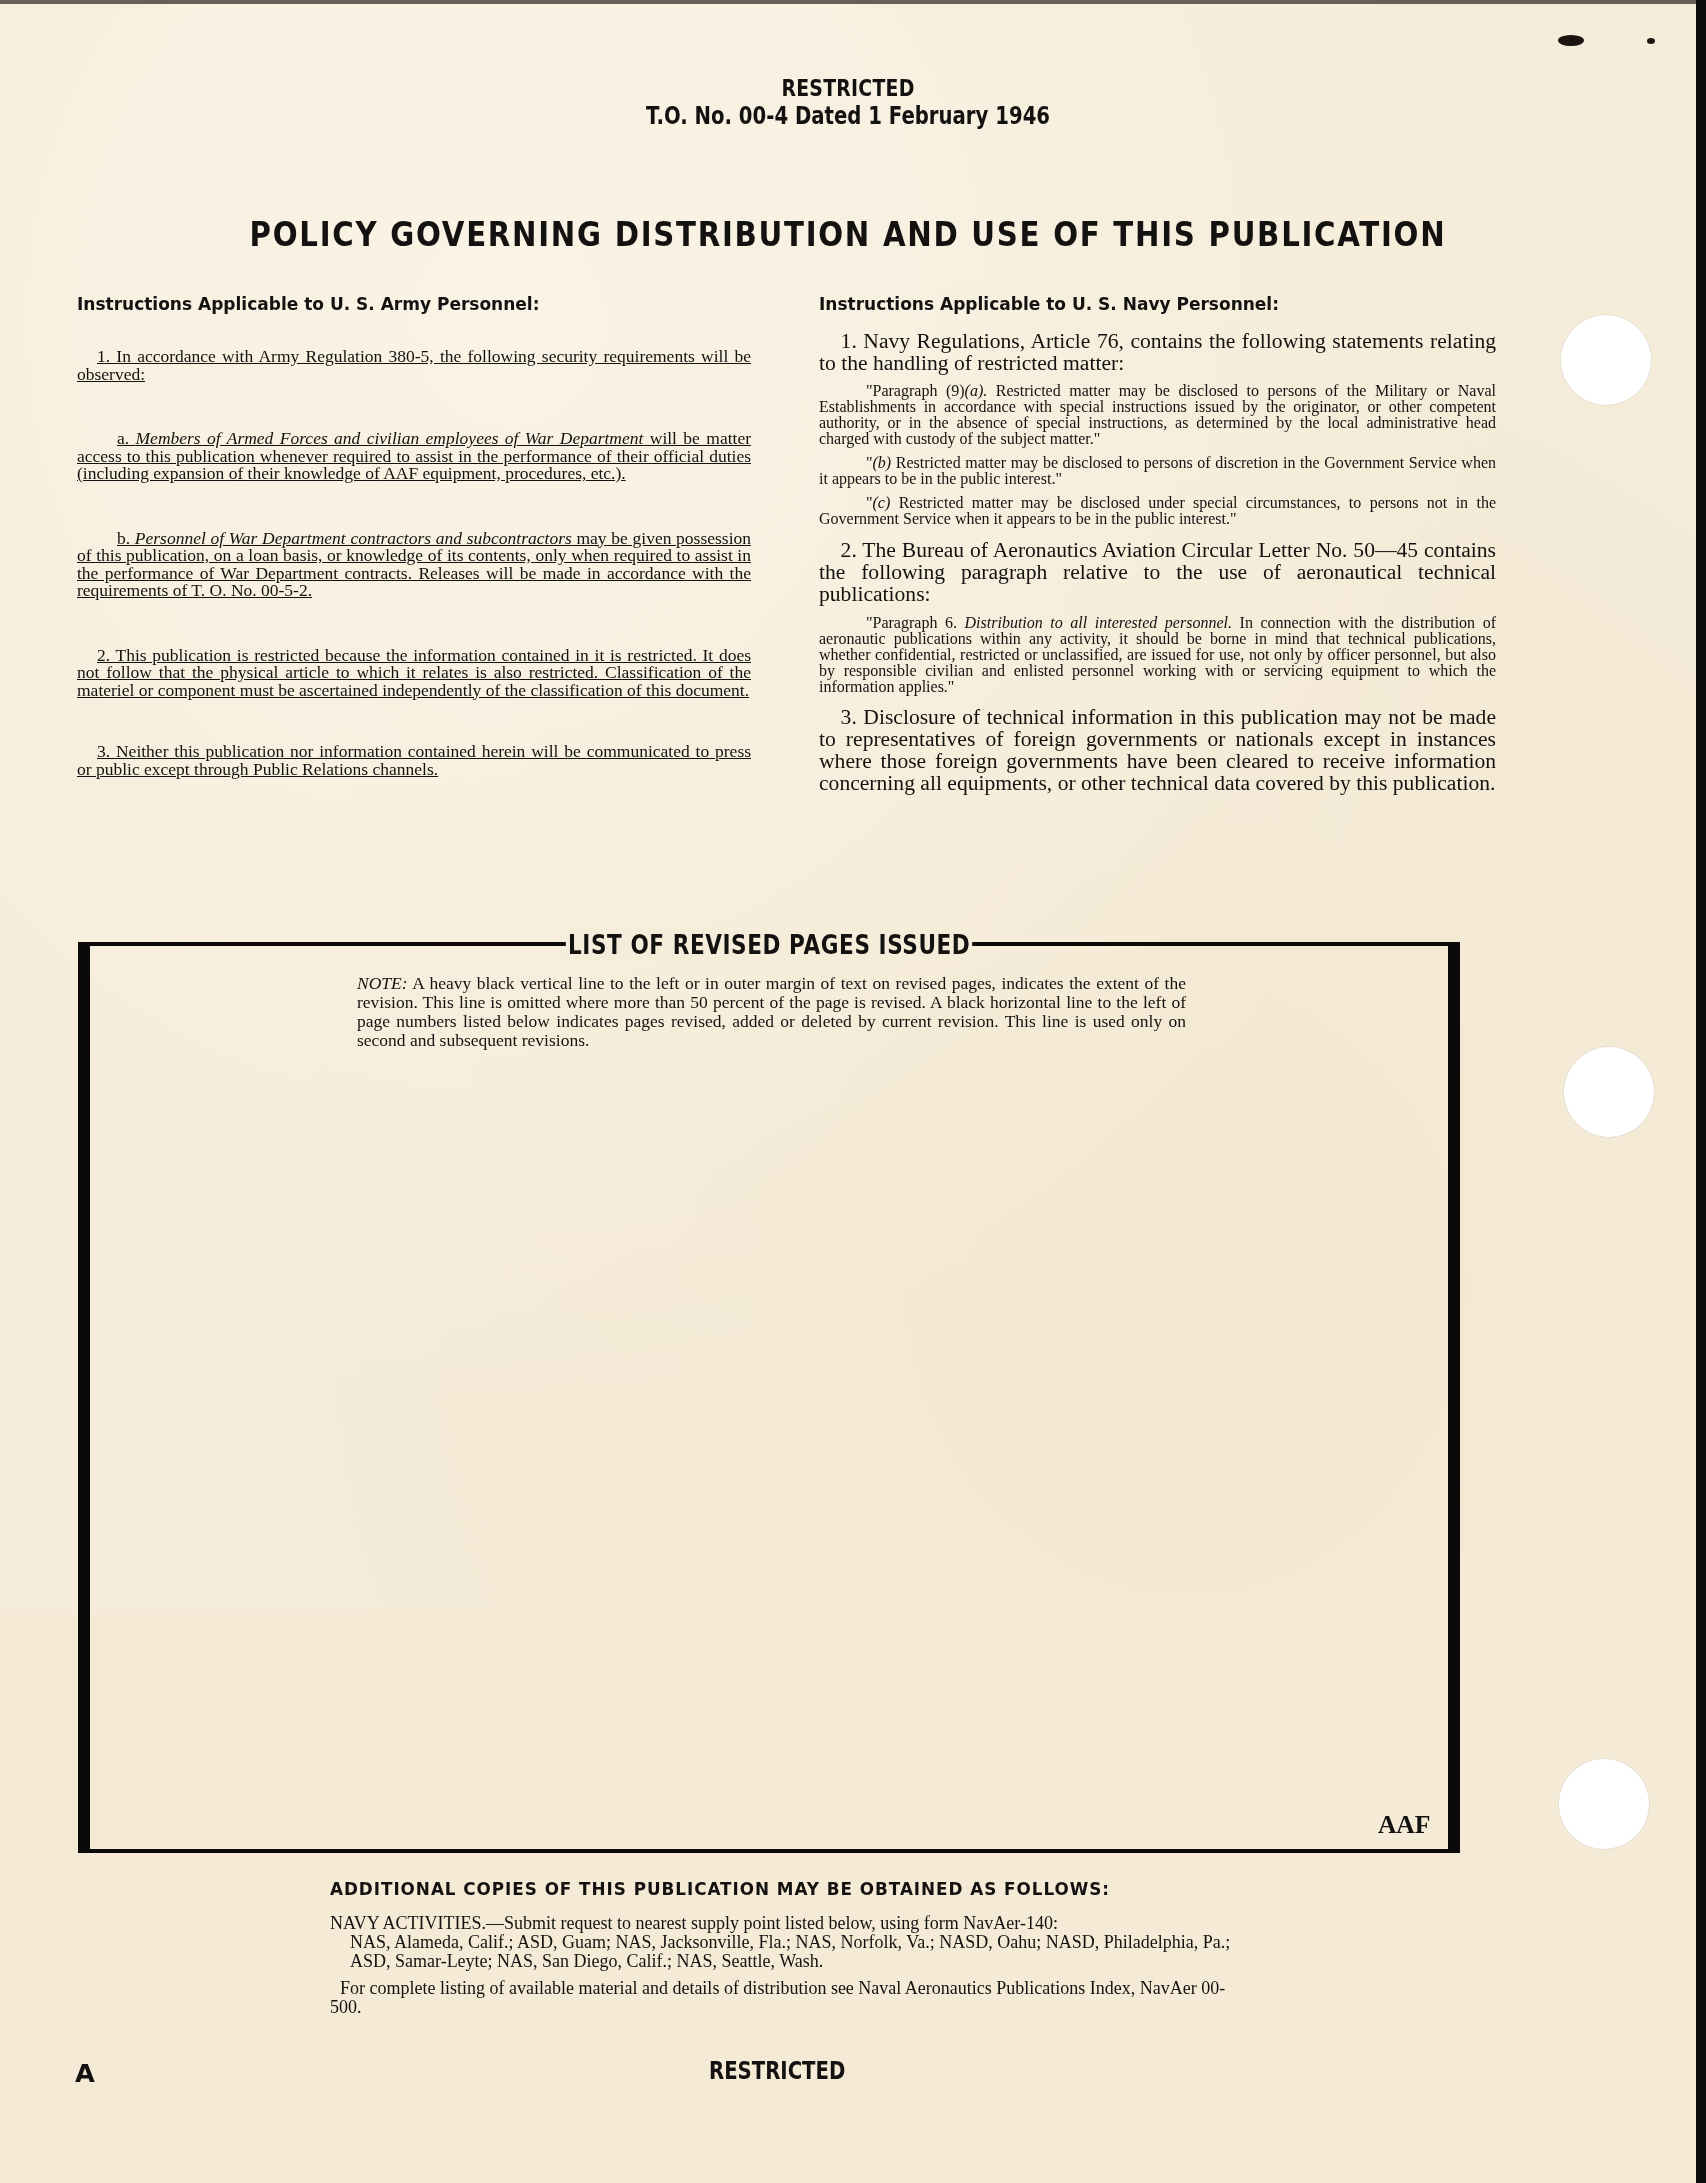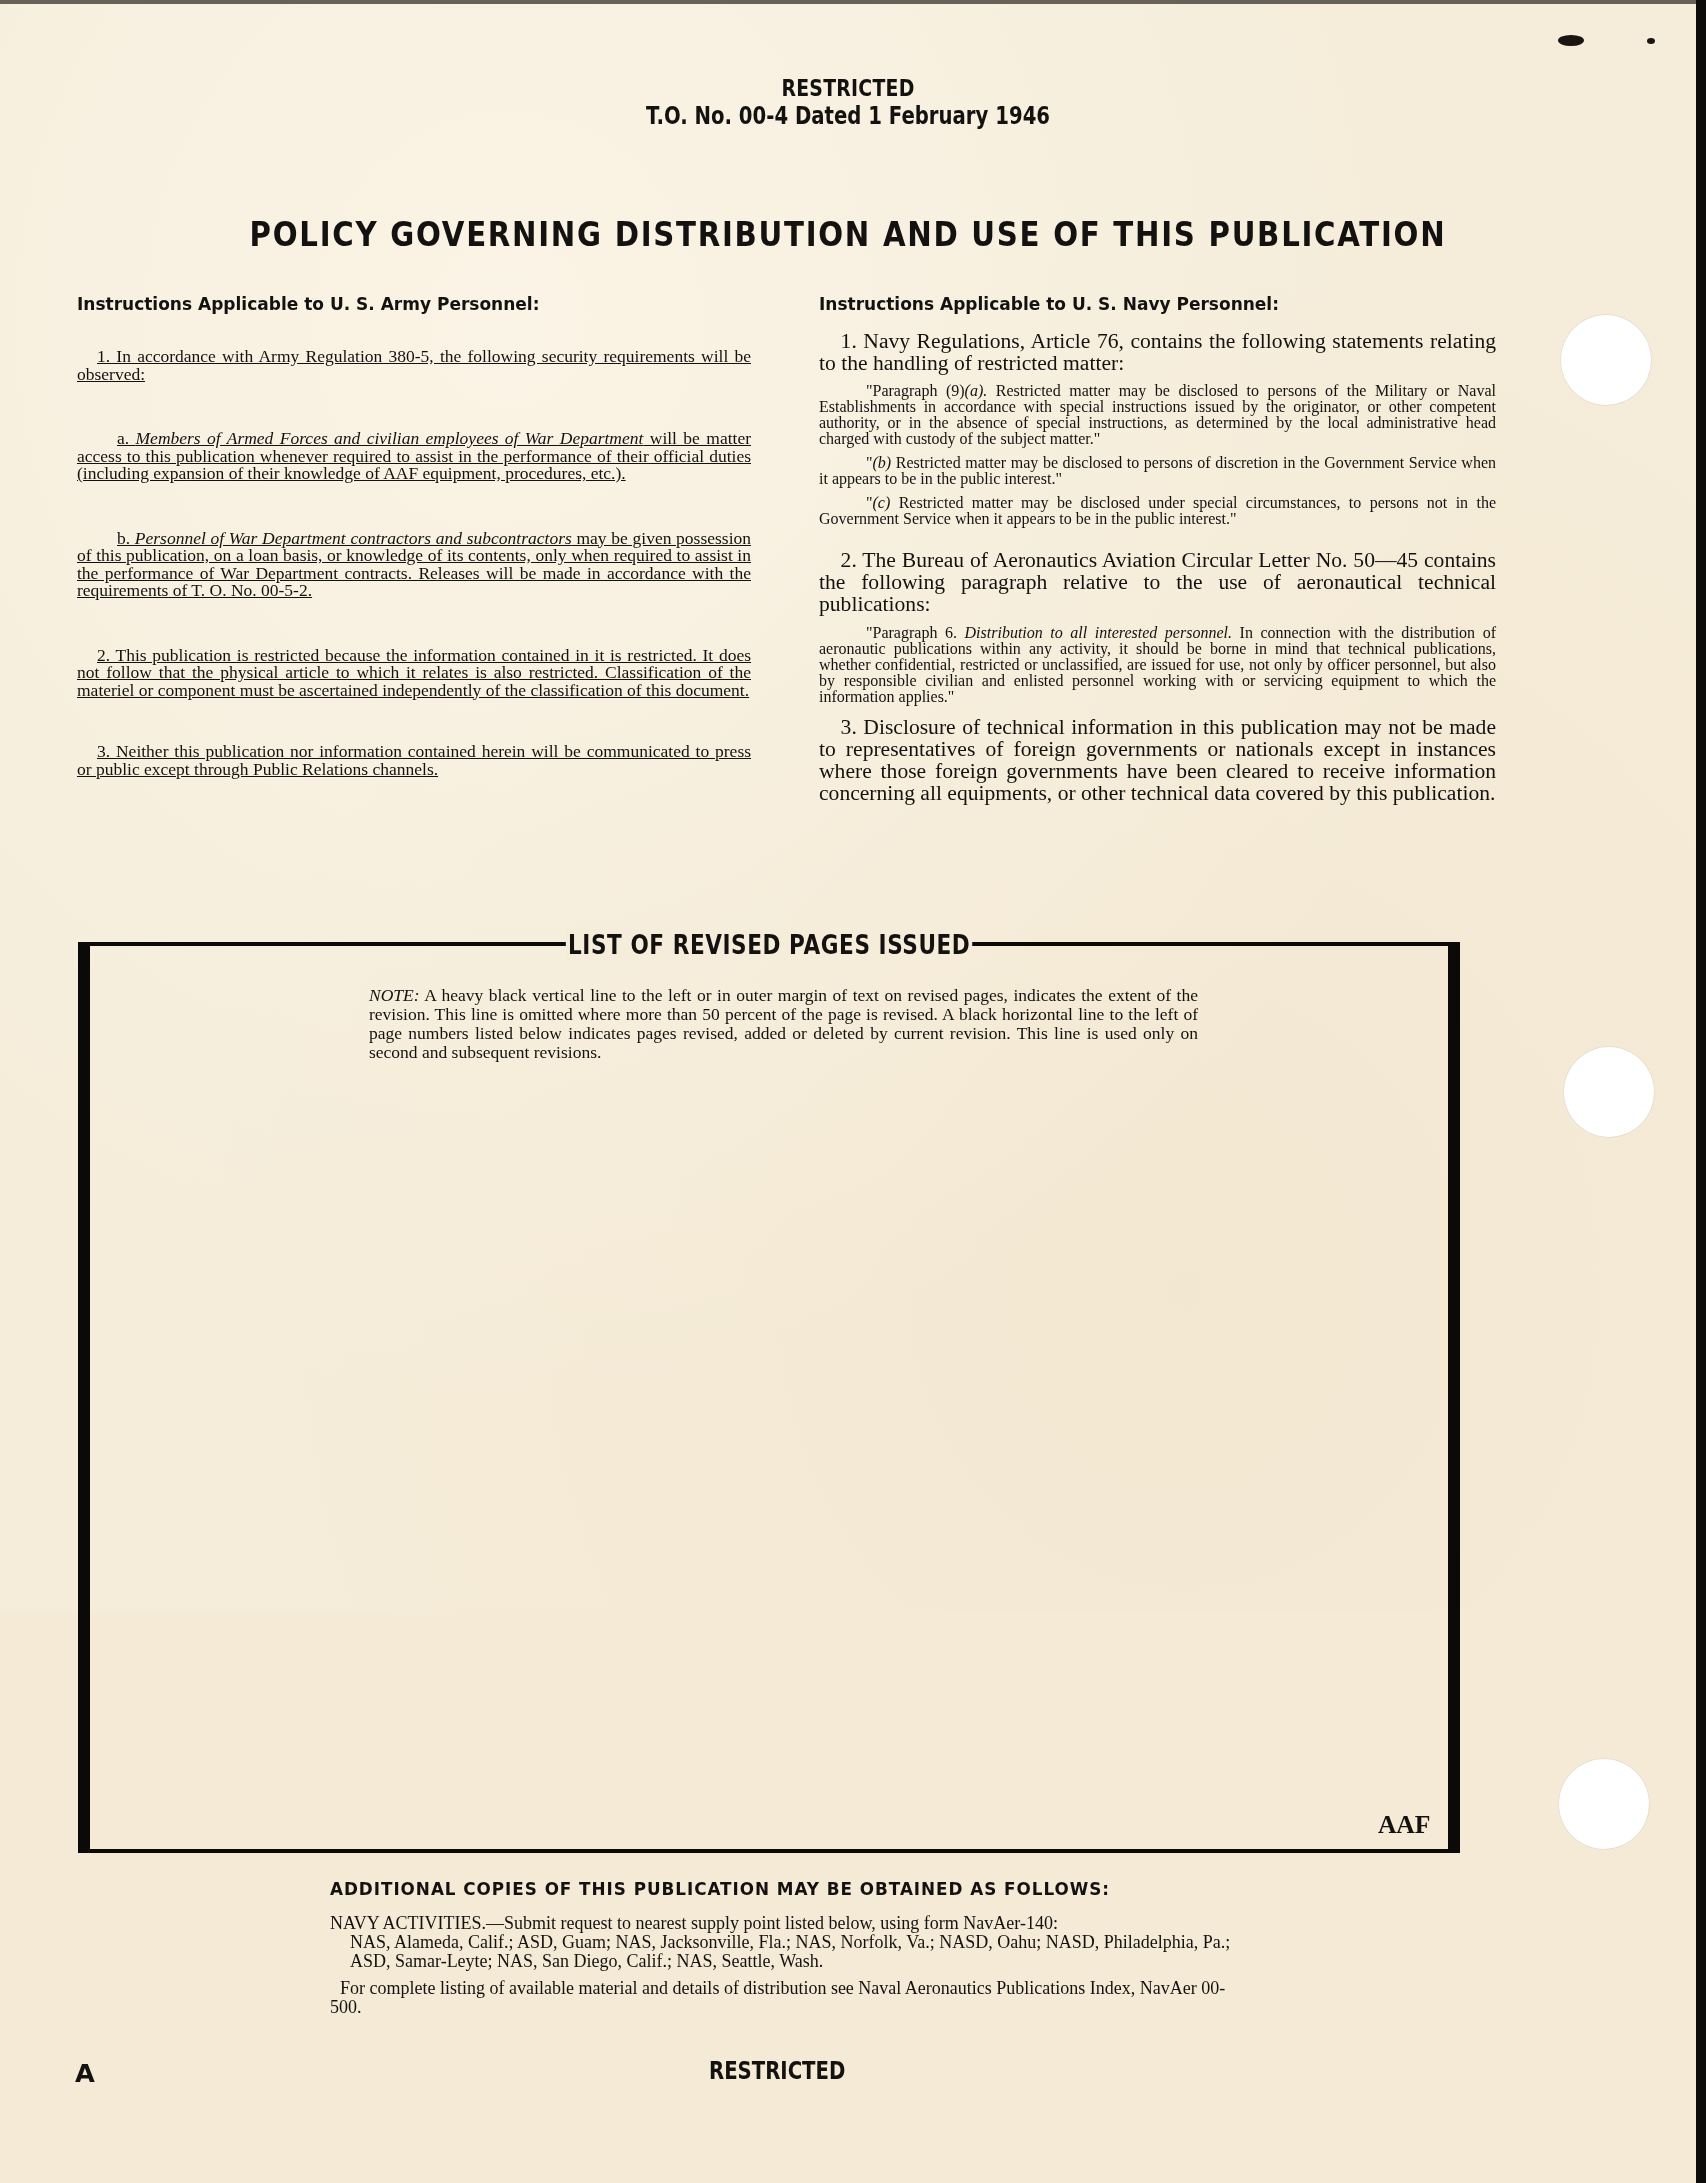--- a/index.html
+++ b/index.html
@@ -46,21 +46,21 @@
   .revised-title {
     position: absolute; left: 0; width: 100%; top: -17.5px; text-align: center; text-decoration: underline;
   }
   .revised-title span {
     display: inline-block; background: #f5ecd9; padding: 0 2.7px;
     font-family: "DejaVu Sans", "Liberation Sans", sans-serif; font-weight: bold;
     font-size: 27px; letter-spacing: 0.7px; transform: scaleX(0.8);
   }
   .revised-note {
     position: absolute; left: 267px; top: 28px; width: 829px;
-    font-size: 17.5px; line-height: 19px; text-align: justify; margin: 12px;
+    font-size: 17.5px; line-height: 19px; text-align: justify; margin: 0;
   }
   .revised-note em { font-style: italic; }
   .aaf-mark { position: absolute; right: 17.5px; bottom: 9.4px; font-size: 25.6px; font-weight: bold; }
 
   .additional { position: absolute; left: 330px; top: 1879px; width: 903px; }
   .add-heading { font-family: "DejaVu Sans", "Liberation Sans", sans-serif; font-weight: bold; font-size: 17.5px; letter-spacing: 1px; margin: 0 0 15px 0; white-space: nowrap; transform: scaleX(0.96); transform-origin: left; }
   .add-line { font-size: 18px; line-height: 19px; margin: 0 0 8px 0; }
   .add-indent { padding-left: 20px; }
   .add-para { text-indent: 10px; }
 
@@ -92,21 +92,21 @@
     <p class="p-army" style="margin-top:47px;">2. This publication is restricted because the information contained in it is restricted. It does not follow that the physical article to which it relates is also restricted. Classification of the materiel or component must be ascertained independently of the classification of this document.</p>
     <p class="p-army" style="margin-top:44px;">3. Neither this publication nor information contained herein will be communicated to press or public except through Public Relations channels.</p>
   </div>
 
   <div class="col col-right">
     <h3 class="col-heading">Instructions Applicable to U. S. Navy Personnel:</h3>
     <p class="p-navy-lg" style="margin-top:16px;">1. Navy Regulations, Article 76, contains the following statements relating to the handling of restricted matter:</p>
     <p class="p-navy-sm" style="margin-top:9.4px;"><span>"Paragraph (9)</span><em>(a).</em><span> Restricted matter may be disclosed to persons of the Military or Naval Establishments in accordance with special instructions issued by the originator, or other competent authority, or in the absence of special instructions, as determined by the local administrative head charged with custody of the subject matter."</span></p>
     <p class="p-navy-sm" style="margin-top:8px;"><span>"</span><em>(b)</em><span> Restricted matter may be disclosed to persons of discretion in the Government Service when it appears to be in the public interest."</span></p>
     <p class="p-navy-sm" style="margin-top:8px;"><span>"</span><em>(c)</em><span> Restricted matter may be disclosed under special circumstances, to persons not in the Government Service when it appears to be in the public interest."</span></p>
-    <p class="p-navy-lg" style="margin-top:22px;">2. The Bureau of Aeronautics Aviation Circular Letter No. 50—45 contains the following paragraph relative to the use of aeronautical technical publications:</p>
+    <p class="p-navy-lg" style="margin-top:12px;">2. The Bureau of Aeronautics Aviation Circular Letter No. 50—45 contains the following paragraph relative to the use of aeronautical technical publications:</p>
     <p class="p-navy-sm" style="margin-top:9.4px;"><span>"Paragraph 6. </span><em>Distribution to all interested personnel.</em><span> In connection with the distribution of aeronautic publications within any activity, it should be borne in mind that technical publications, whether confidential, restricted or unclassified, are issued for use, not only by officer personnel, but also by responsible civilian and enlisted personnel working with or servicing equipment to which the information applies."</span></p>
     <p class="p-navy-lg" style="margin-top:10.8px;">3. Disclosure of technical information in this publication may not be made to representatives of foreign governments or nationals except in instances where those foreign governments have been cleared to receive information concerning all equipments, or other technical data covered by this publication.</p>
   </div>
 
   <div class="revised-box">
     <div class="revised-title">
       <span>LIST OF REVISED PAGES ISSUED</span>
     </div>
     <p class="revised-note"><em>NOTE:</em><span> A heavy black vertical line to the left or in outer margin of text on revised pages, indicates the extent of the revision. This line is omitted where more than 50 percent of the page is revised. A black horizontal line to the left of page numbers listed below indicates pages revised, added or deleted by current revision. This line is used only on second and subsequent revisions.</span></p>
     <div class="aaf-mark">AAF</div>

